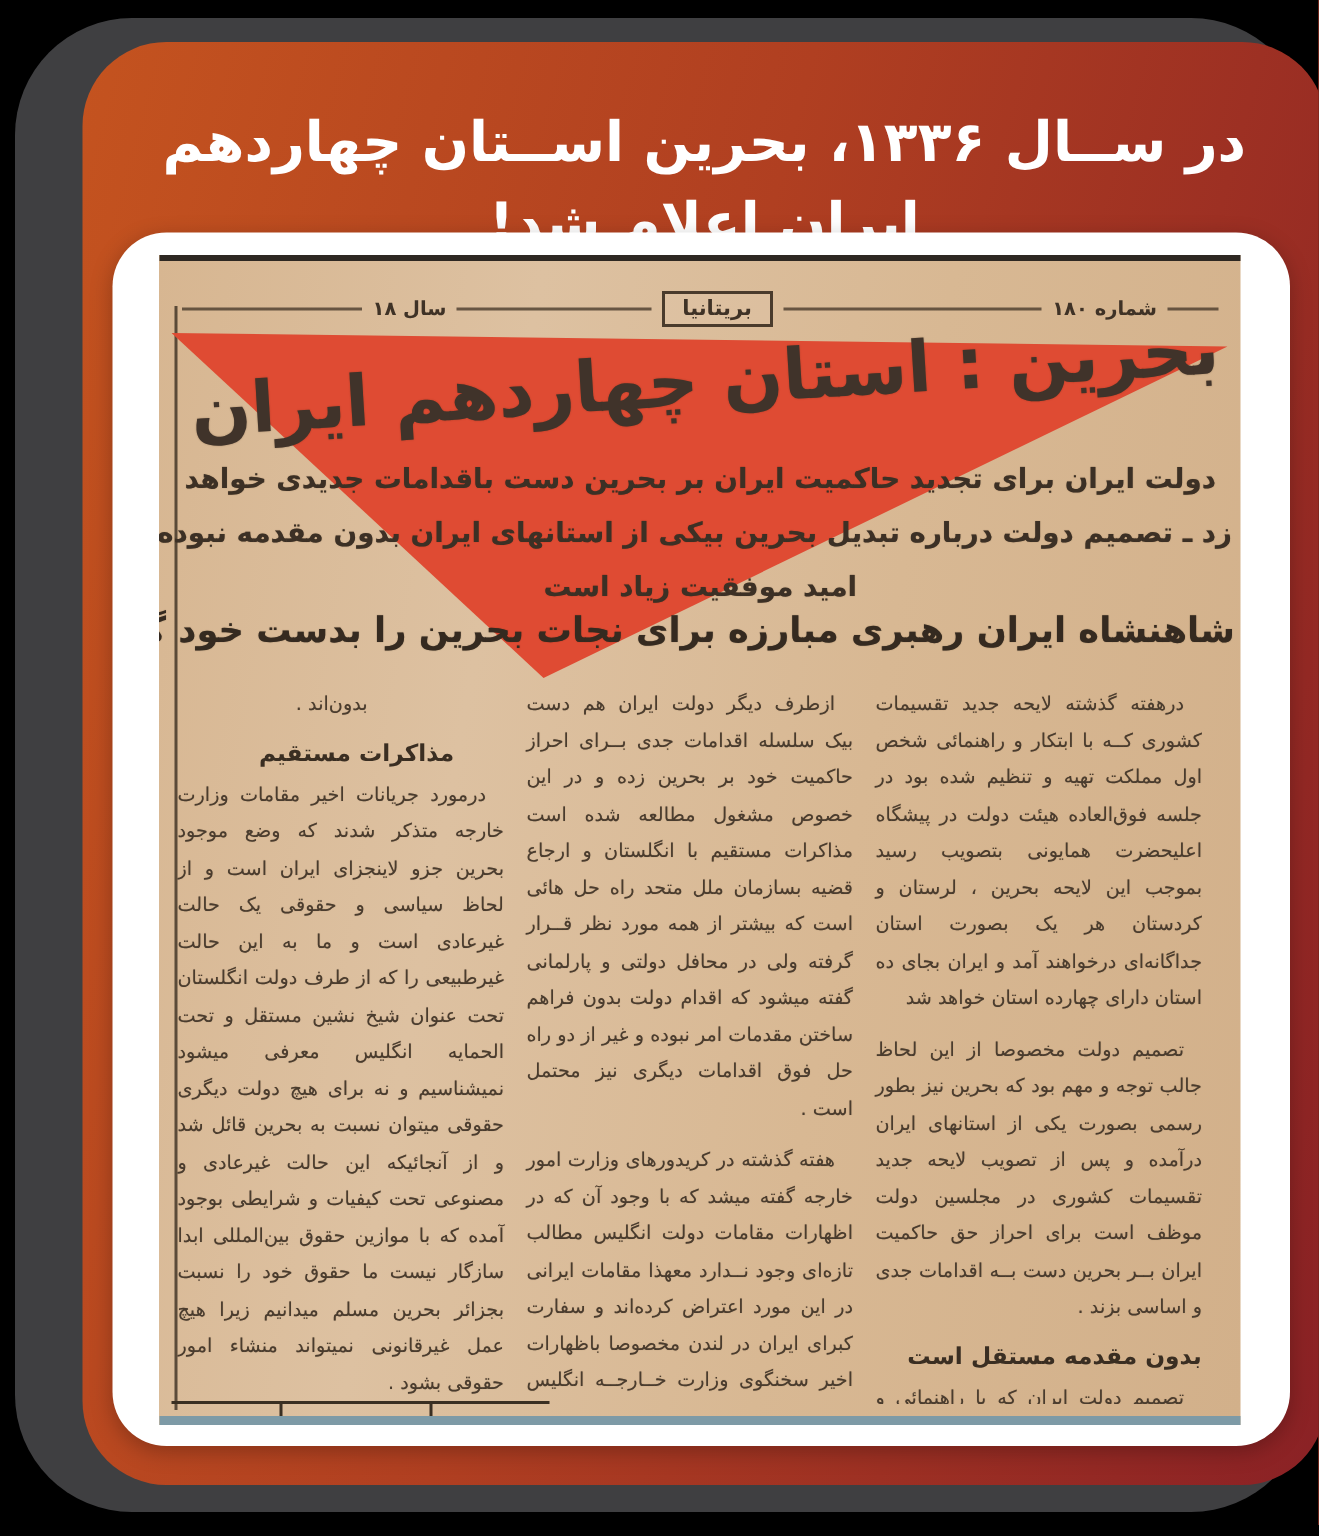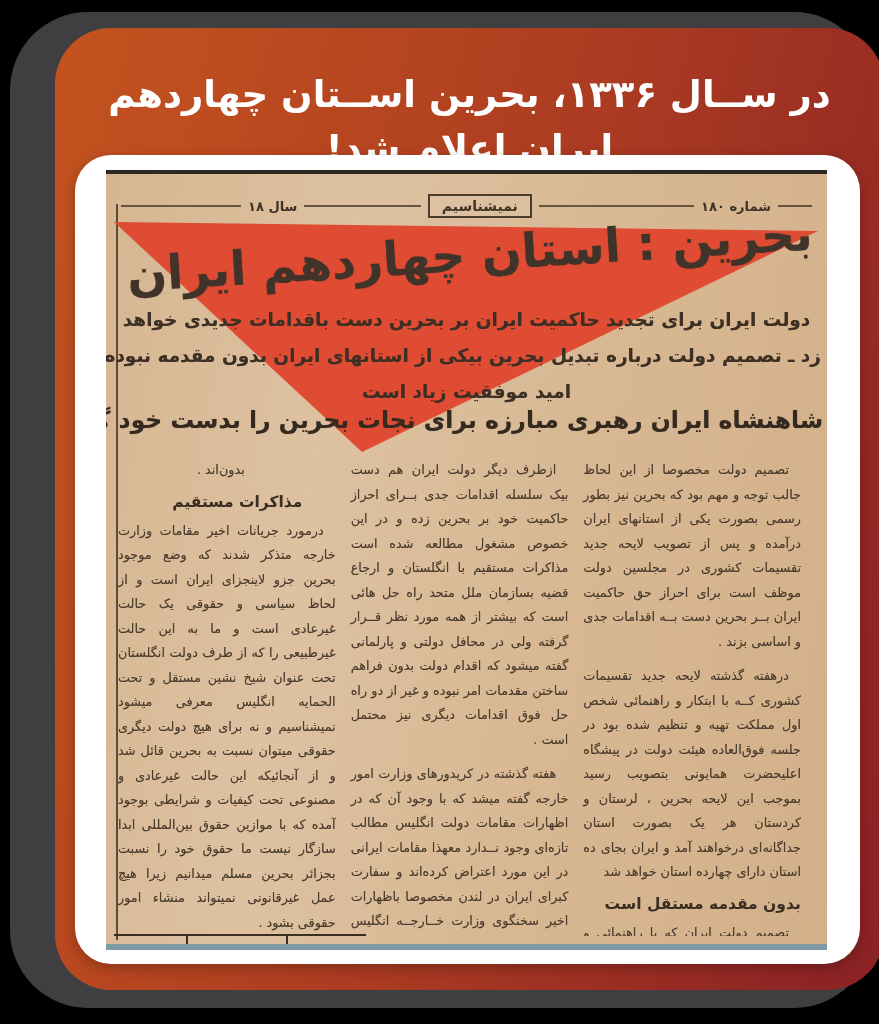--- a/index.html
+++ b/index.html
@@ -99,21 +99,21 @@
 
   <div class="white-card">
     <div class="scan">
 
       <div class="scan-top-edge"></div>
 
       <div class="masthead">
         <div class="mast-rule r1"></div>
         <span>شماره ۱۸۰</span>
         <div class="mast-rule r2"></div>
-        <span class="section-box">نمیشناسیم</span>
+        <span class="section-box">بریتانیا</span>
         <div class="mast-rule r3"></div>
         <span>سال ۱۸</span>
         <div class="mast-rule r4"></div>
       </div>
 
       <div class="left-col-rule"></div>
 
       <div class="red-triangle"></div>
 
       <div class="headline">بحرین : استان چهاردهم ایران</div>
@@ -121,22 +121,22 @@
       <div class="subhead">
         <div>دولت ایران برای تجدید حاکمیت ایران بر بحرین دست باقدامات جدیدی خواهد</div>
         <div>زد ـ تصمیم دولت درباره تبدیل بحرین بیکی از استانهای ایران بدون مقدمه نبوده و</div>
         <div>امید موفقیت زیاد است</div>
       </div>
 
       <div class="lead">شاهنشاه ایران رهبری مبارزه برای نجات بحرین را بدست خود گرفته‌اند</div>
 
       <div class="columns">
         <div class="col">
+          <p>درهفته گذشته لایحه جدید تقسیمات کشوری کــه با ابتکار و راهنمائی شخص اول مملکت تهیه و تنظیم شده بود در جلسه فوق‌العاده هیئت دولت در پیشگاه اعلیحضرت همایونی بتصویب رسید بموجب این لایحه بحرین ، لرستان و کردستان هر یک بصورت استان جداگانه‌ای درخواهند آمد و ایران بجای ده استان دارای چهارده استان خواهد شد</p>
           <p>تصمیم دولت مخصوصا از این لحاظ جالب توجه و مهم بود که بحرین نیز بطور رسمی بصورت یکی از استانهای ایران درآمده و پس از تصویب لایحه جدید تقسیمات کشوری در مجلسین دولت موظف است برای احراز حق حاکمیت ایران بــر بحرین دست بــه اقدامات جدی و اساسی بزند .</p>
-          <p>درهفته گذشته لایحه جدید تقسیمات کشوری کــه با ابتکار و راهنمائی شخص اول مملکت تهیه و تنظیم شده بود در جلسه فوق‌العاده هیئت دولت در پیشگاه اعلیحضرت همایونی بتصویب رسید بموجب این لایحه بحرین ، لرستان و کردستان هر یک بصورت استان جداگانه‌ای درخواهند آمد و ایران بجای ده استان دارای چهارده استان خواهد شد</p>
           <div class="col-heading">بدون مقدمه مستقل است</div>
           <p>تصمیم دولت ایران که با راهنمائی و ابتکار شخص شاهنشاه اتخاذ شده سر و صدای زیادی در دنیا براه انداخته و مخصوصا مطبوعات و دستگاه های</p>
         </div>
         <div class="col">
           <p>ازطرف دیگر دولت ایران هم دست بیک سلسله اقدامات جدی بــرای احراز حاکمیت خود بر بحرین زده و در این خصوص مشغول مطالعه شده است مذاکرات مستقیم با انگلستان و ارجاع قضیه بسازمان ملل متحد راه حل هائی است که بیشتر از همه مورد نظر قــرار گرفته ولی در محافل دولتی و پارلمانی گفته میشود که اقدام دولت بدون فراهم ساختن مقدمات امر نبوده و غیر از دو راه حل فوق اقدامات دیگری نیز محتمل است .</p>
           <p>هفته گذشته در کریدورهای وزارت امور خارجه گفته میشد که با وجود آن که در اظهارات مقامات دولت انگلیس مطالب تازه‌ای وجود نــدارد معهذا مقامات ایرانی در این مورد اعتراض کرده‌اند و سفارت کبرای ایران در لندن مخصوصا باظهارات اخیر سخنگوی وزارت خــارجــه انگلیس اعتراض خواهد کرد .</p>
 
         </div>
         <div class="col">
           <p class="short">بدون‌اند .</p>

